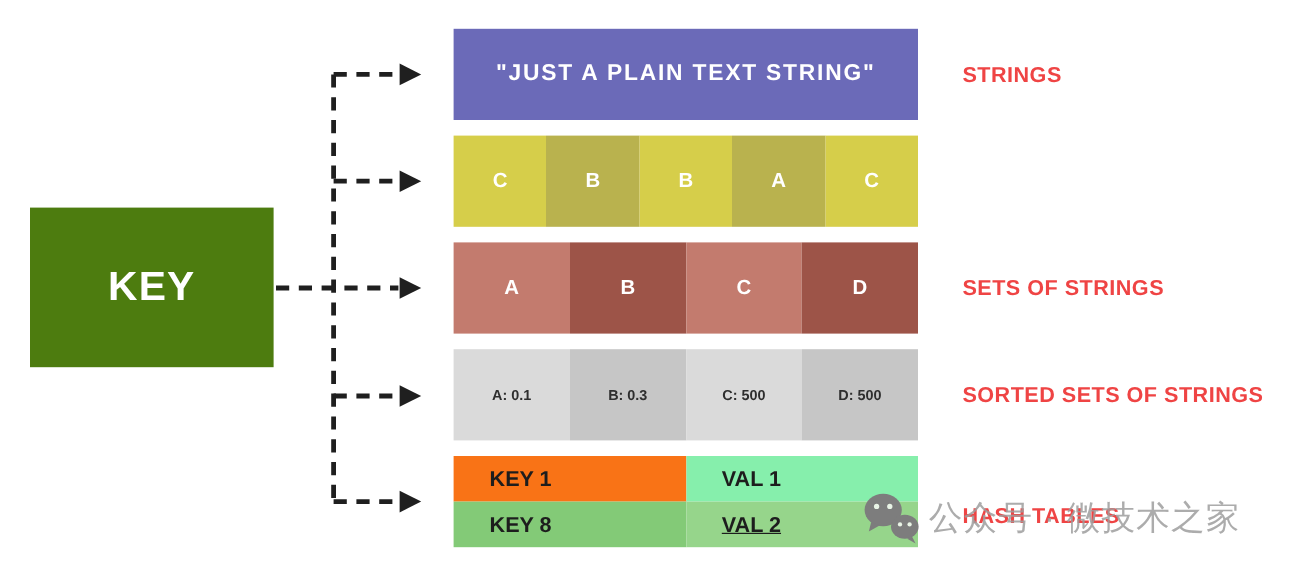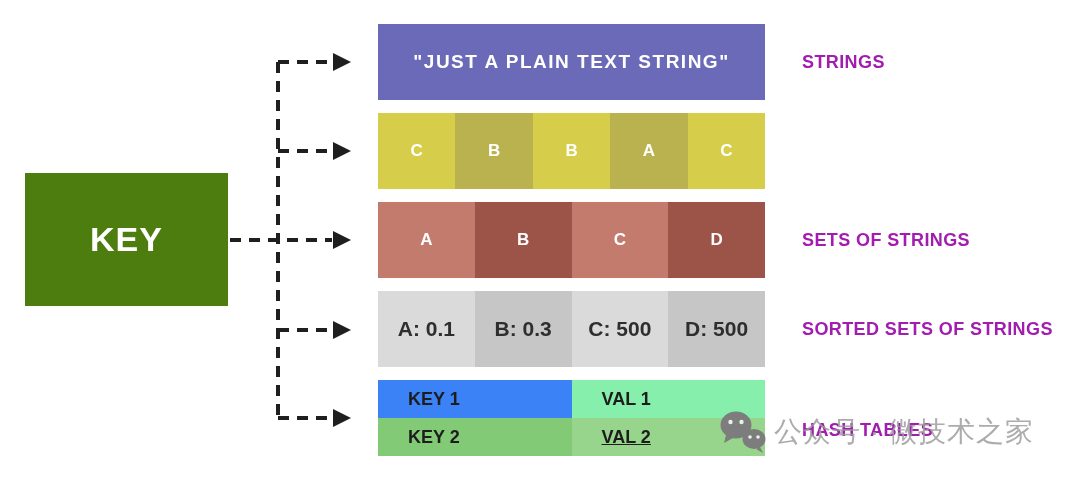--- a/index.html
+++ b/index.html
@@ -42,39 +42,39 @@
     flex: 1; display: flex; align-items: center; justify-content: center;
     color: #ffffff; font-weight: bold; font-size: 19px; letter-spacing: 1.5px;
   }
 
   .yl { background: #d6ce4a; }
   .yd { background: #b9b24e; }
   .rl { background: #c37b6e; }
   .rd { background: #9d5448; }
   .gl { background: #dadada; }
   .gd { background: #c6c6c6; }
-  .row-sorted-sets .cell { color: #2e2e2e; font-size: 21px; }
+  .row-sorted-sets .cell { color: #2e2e2e; font-size: 12px; }
 
   .hash-grid { width: 100%; height: 100%; display: flex; flex-wrap: wrap; }
   .hash-cell {
     width: 50%; height: 50%; box-sizing: border-box;
     display: flex; align-items: center;
     padding-left: 30px;
     color: #1d1d1d; font-weight: bold; font-size: 18px;
   }
-  .h-tl { background: #3b82f6; text-align: right; }
+  .h-tl { background: #f97316; text-align: right; }
   .h-tr { background: #86efac; }
   .h-bl { background: #83ca77; }
   .h-br { background: #96d58b; text-decoration: underline; }
 
   
   .row-label {
     position: absolute; left: 802px;
     height: 24px; line-height: 24px;
-    color: #a21caf; font-weight: bold; font-size: 18px; letter-spacing: 0.4px;
+    color: #ef4444; font-weight: bold; font-size: 18px; letter-spacing: 0.4px;
     white-space: nowrap;
   }
   .lbl-0 { top: 50px; }
   .lbl-1 { top: 139px; }
   .lbl-2 { top: 228px; }
   .lbl-3 { top: 317px; }
   .lbl-4 { top: 418px; }
 
   
   .watermark {
@@ -142,21 +142,21 @@
     <div class="cell gl">A: 0.1</div>
     <div class="cell gd">B: 0.3</div>
     <div class="cell gl">C: 500</div>
     <div class="cell gd">D: 500</div>
   </div>
 
   <div class="row row-hash">
     <div class="hash-grid">
       <div class="hash-cell h-tl">KEY 1</div>
       <div class="hash-cell h-tr">VAL 1</div>
-      <div class="hash-cell h-bl">KEY 2</div>
+      <div class="hash-cell h-bl">KEY 8</div>
       <div class="hash-cell h-br">VAL 2</div>
     </div>
   </div>
 
   <div class="row-label lbl-0">STRINGS</div>
   <div class="row-label lbl-2">SETS OF STRINGS</div>
   <div class="row-label lbl-3">SORTED SETS OF STRINGS</div>
   <div class="row-label lbl-4">HASH TABLES</div>
 
   <div class="watermark">

